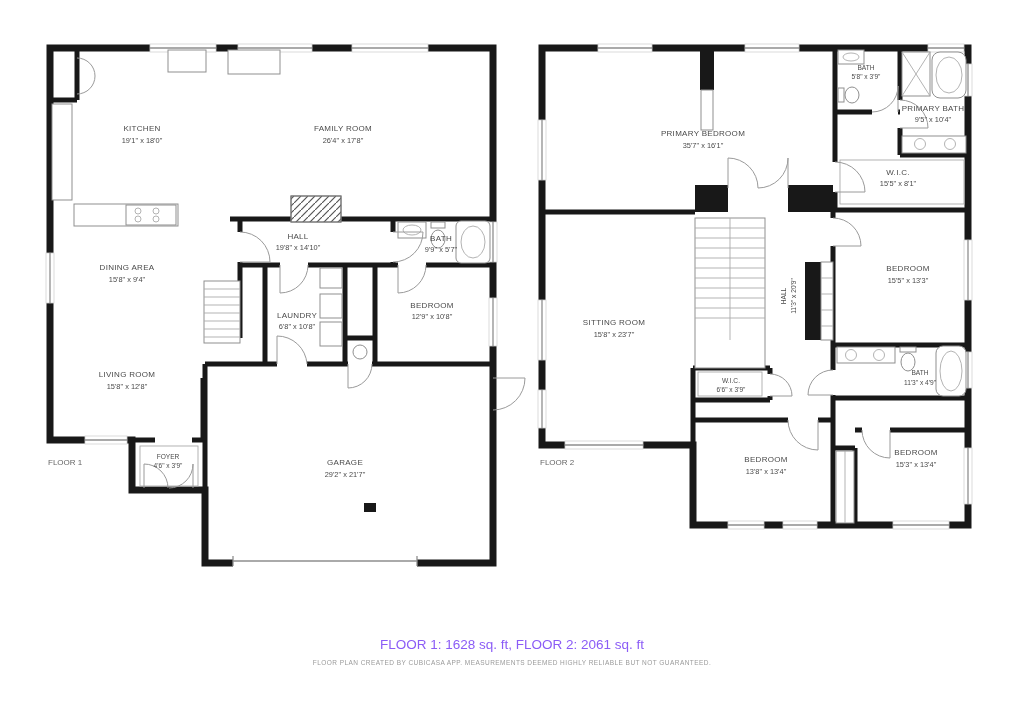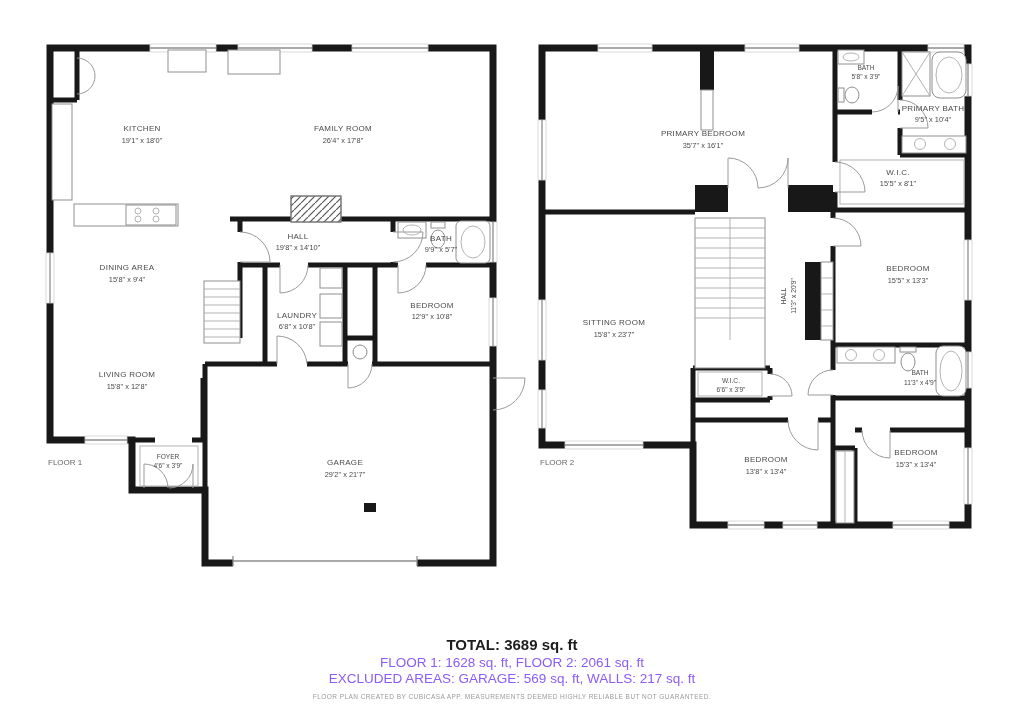--- a/index.html
+++ b/index.html
@@ -309,18 +309,16 @@
     </g>
     <g>
       <text class="rname" x="916" y="455">BEDROOM</text>
       <text class="rdims" x="916" y="467">15'3" x 13'4"</text>
     </g>
     <text class="flabel" x="540" y="465">FLOOR 2</text>
   </g>
 </svg>
 
 <div class="summary">
-  <div class="total">TOTAL: 3689 sq. ft</div>
   <div class="line">FLOOR 1: 1628 sq. ft, FLOOR 2: 2061 sq. ft</div>
-  <div class="line">EXCLUDED AREAS: GARAGE: 569 sq. ft, WALLS: 217 sq. ft</div>
   <div class="disclaimer">FLOOR PLAN CREATED BY CUBICASA APP. MEASUREMENTS DEEMED HIGHLY RELIABLE BUT NOT GUARANTEED.</div>
 </div>
 </div>
 
 </body></html>

